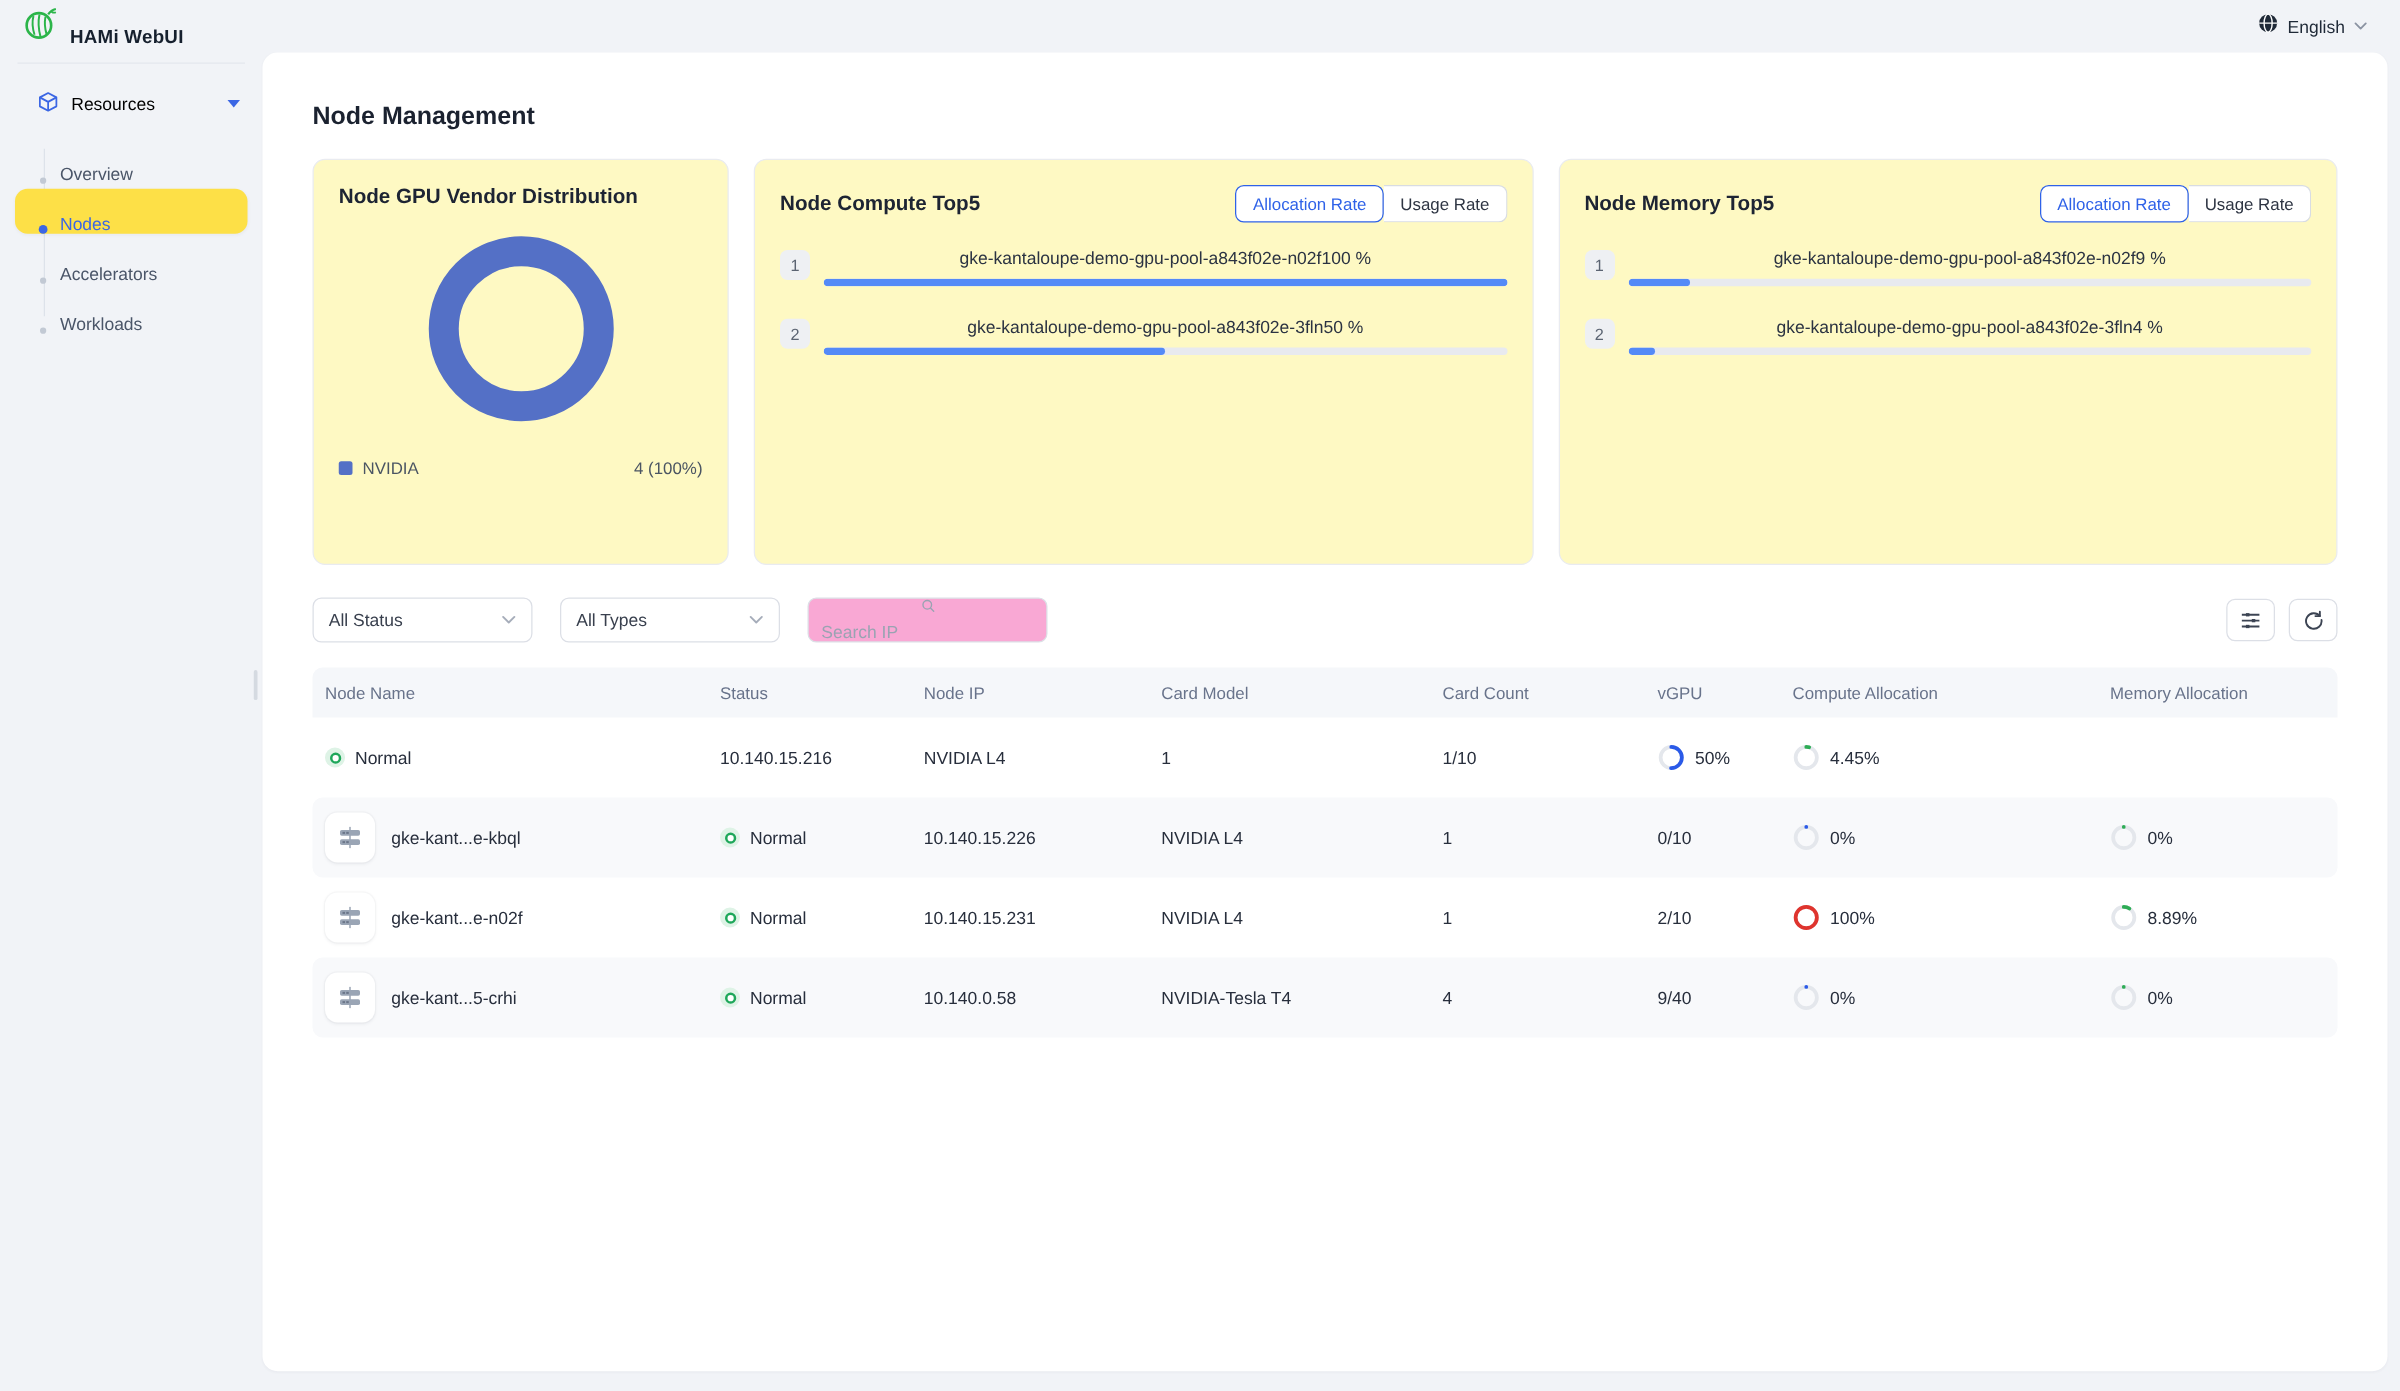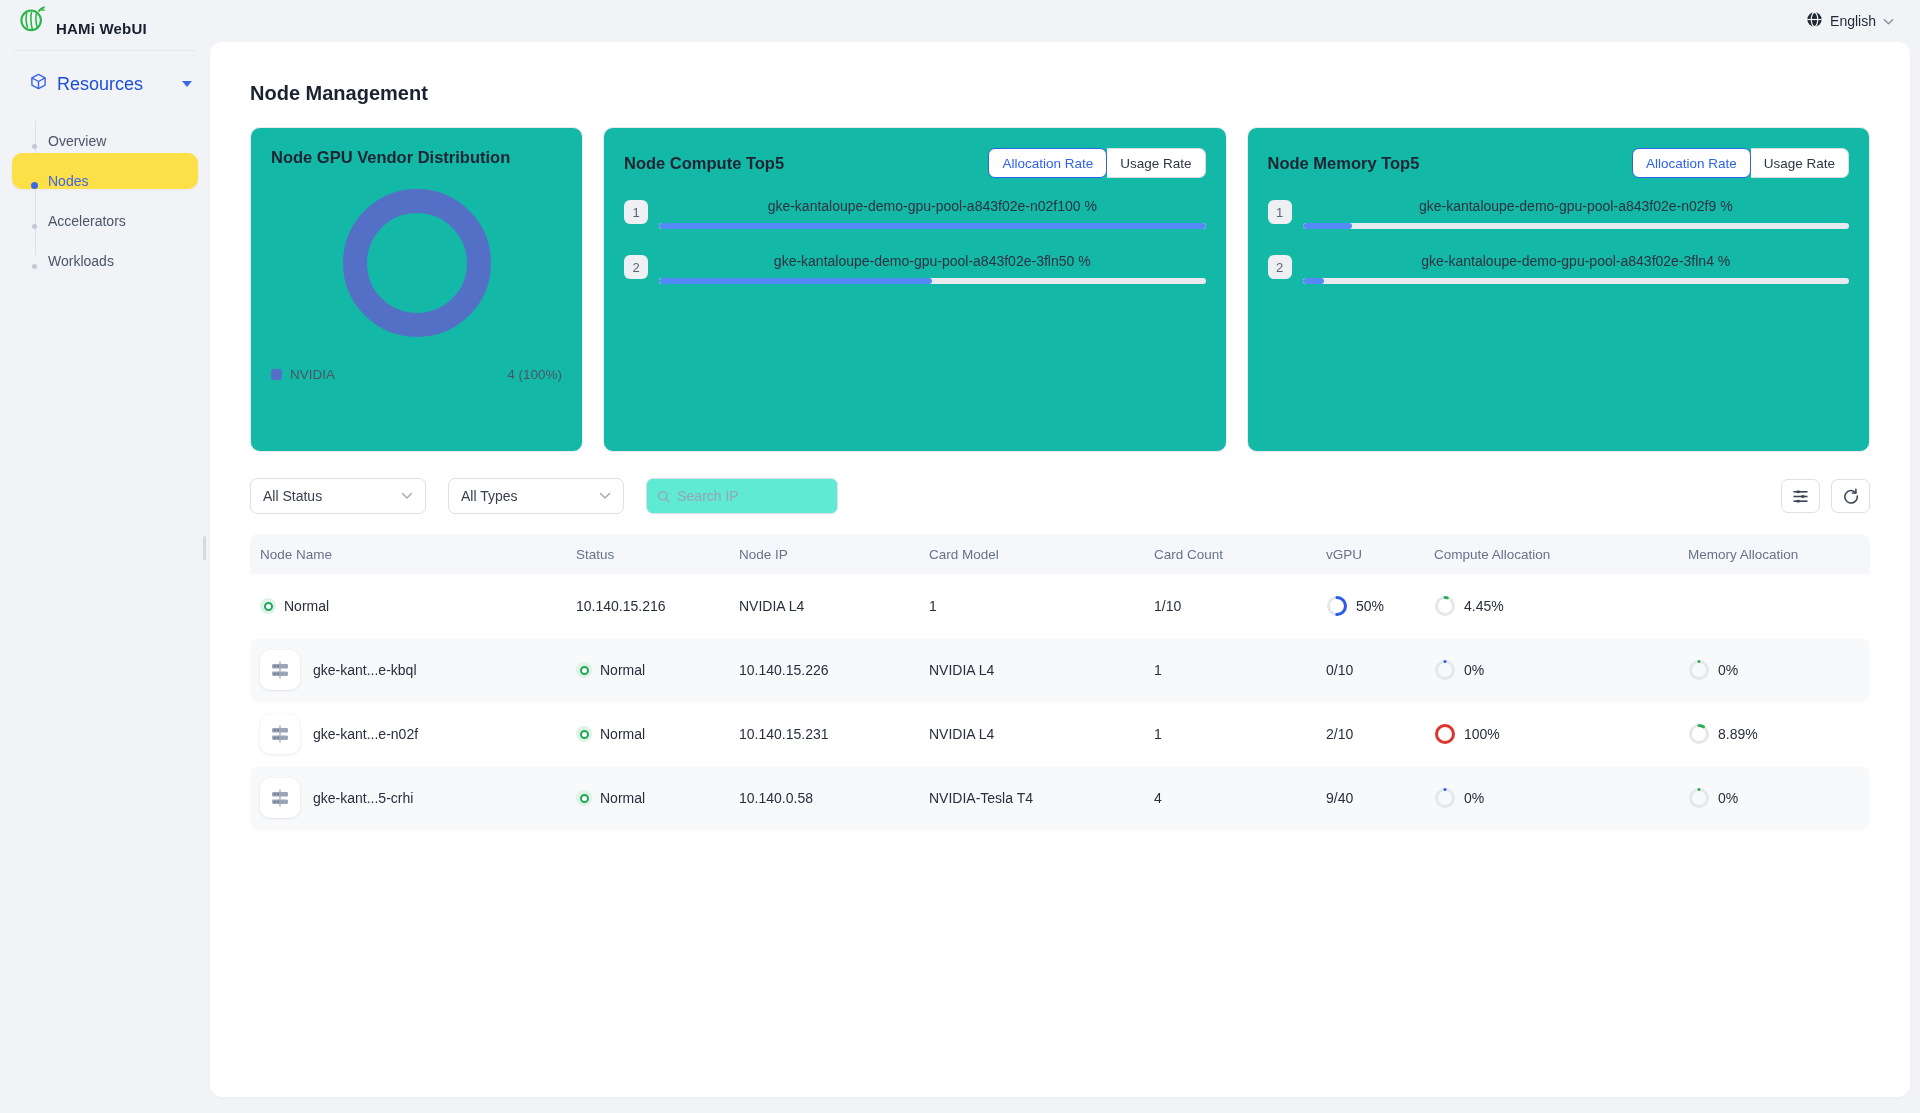--- a/index.html
+++ b/index.html
@@ -9,36 +9,36 @@
   
   .topbar { position:absolute; left:0; top:0; width:1920px; height:42px; display:flex; align-items:center; justify-content:space-between; padding:0 26px 0 18px; }
   .brand { display:flex; align-items:flex-end; gap:10px; }
   .brand-title { font-size:15px; font-weight:700; color:#16202e; letter-spacing:.2px; }
   .lang { display:flex; align-items:center; gap:7px; cursor:pointer; }
   .lang-label { font-size:14px; color:#1f2937; }
 
   
   .sidebar { position:absolute; left:0; top:42px; width:210px; bottom:0; }
   .sidebar-divider { height:1px; background:#e3e7ee; margin:8px 14px 14px 14px; }
-  .nav-group { display:flex; align-items:center; gap:10px; padding:8px 18px 8px 30px; color:#1d4ed8; font-size:18px; font-weight:500; cursor:pointer; }
+  .nav-group { display:flex; align-items:center; gap:10px; padding:8px 18px 8px 30px; color:#000000; font-size:14px; font-weight:500; cursor:pointer; }
   .nav-group .grow { flex:1; }
   .caret-down { width:0; height:0; border-left:5px solid transparent; border-right:5px solid transparent; border-top:6px solid #3b66e4; }
   .nav-sub { position:relative; margin-top:10px; }
   .nav-line { position:absolute; left:35px; top:8px; bottom:14px; width:1px; background:#dde2ea; }
   .nav-item { position:relative; height:36px; display:flex; align-items:flex-end; margin:4px 12px; padding-left:36px; font-size:14px; color:#4a5568; border-radius:10px; cursor:pointer; }
   .nav-item .dot { position:absolute; left:20px; width:5px; height:5px; border-radius:50%; background:#c2c9d4; }
   .nav-item.active { background:#fde047; color:#3b66e4; box-shadow:0 1px 3px rgba(30,41,59,.05); }
   .nav-item.active .dot { width:7px; height:7px; left:19px; background:#3b66e4; }
 
   
   .panel { position:absolute; left:210px; top:42px; width:1700px; height:1055px; background:#ffffff; border-radius:12px; padding:40px; box-shadow:0 1px 2px rgba(30,41,59,.03); }
   .page-title { font-size:20px; font-weight:600; color:#1b2230; margin-bottom:22px; }
 
   .cards { display:flex; gap:20px; }
-  .card { border:1px solid #e9ebf0; border-radius:10px; background:#14b8a6; height:325px; padding:20px; }
+  .card { border:1px solid #e9ebf0; border-radius:10px; background:#fef9c3; height:325px; padding:20px; }
   .card-title { font-size:16.5px; font-weight:600; color:#1d2433; }
   .card-head { display:flex; align-items:center; justify-content:space-between; }
 
   
   .card-vendor { width:333px; display:flex; flex-direction:column; }
   .donut { width:148px; height:148px; border-radius:50%; border:24px solid #5470c6; margin:22px auto 0 auto; }
   .legend { display:flex; align-items:center; margin-top:30px; font-size:13.5px; color:#4b5563; }
   .legend-swatch { width:11px; height:11px; border-radius:2px; background:#5470c6; margin-right:8px; }
   .legend .grow { flex:1; }
 
@@ -54,21 +54,21 @@
   .top5-content { flex:1; }
   .top5-nameline { display:flex; align-items:baseline; justify-content:center; font-size:14px; color:#2b3342; }
   .top5-pct { font-size:14px; color:#2b3342; }
   .bar { height:6px; border-radius:3px; background:#e8eaef; margin-top:9px; overflow:hidden; }
   .bar-fill { height:100%; border-radius:3px; background:#548af7; }
 
   
   .filters { display:flex; align-items:center; gap:22px; margin-top:26px; }
   .select { width:176px; height:36px; border:1px solid #dcdfe6; border-radius:7px; background:#fff; display:flex; align-items:center; padding:0 12px; font-size:14px; color:#39404e; cursor:pointer; }
   .select .grow { flex:1; }
-  .search { width:192px; height:36px; border:1px solid #dcdfe6; border-radius:7px; background:#5eead4; display:flex; align-items:center; padding:0 10px; gap:7px; }
+  .search { width:192px; height:36px; border:1px solid #dcdfe6; border-radius:7px; background:#f9a8d4; display:flex; align-items:center; padding:0 10px; gap:7px;flex-direction:column; }
   .search input { border:none; outline:none; width:100%; font-size:14px; color:#39404e; font-family:inherit; background:transparent; }
   .search input::placeholder { color:#9aa3b2; }
   .toolbtns { margin-left:auto; display:flex; gap:11px; }
   .iconbtn { width:39px; height:34px; border:1px solid #dcdfe6; border-radius:7px; background:#fff; display:flex; align-items:center; justify-content:center; cursor:pointer; }
 
   
   .table { margin-top:20px; }
   .trow { display:grid; grid-template-columns:316px 163px 190px 225px 172px 108px 254px 224px; align-items:center; }
   .thead { height:40px; background:#f5f7fa; border-radius:8px 8px 0 0; }
   .thead .cell { font-size:13.5px; color:#68738b; font-weight:400; }

